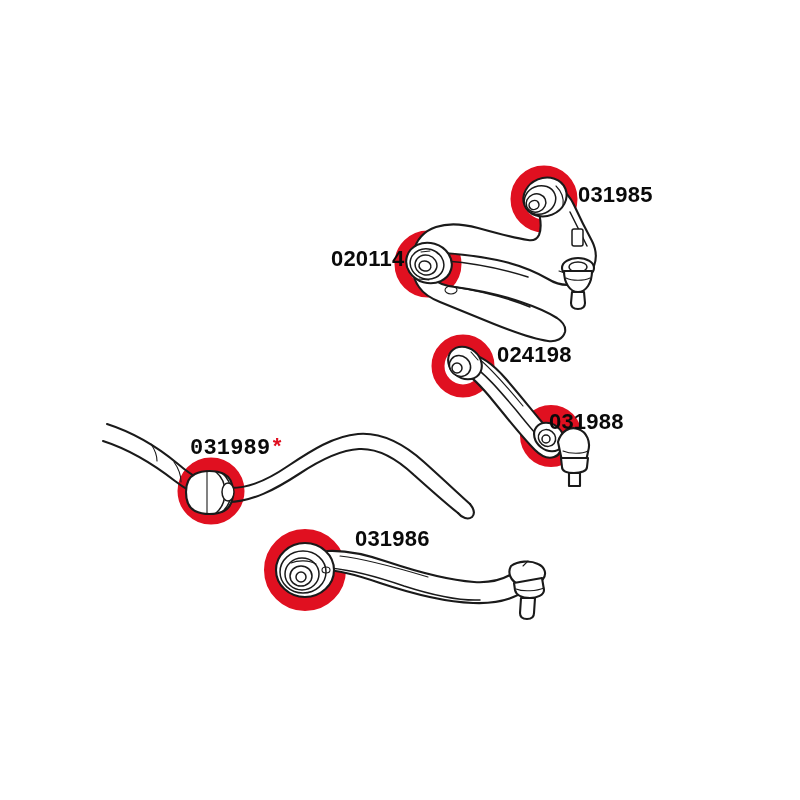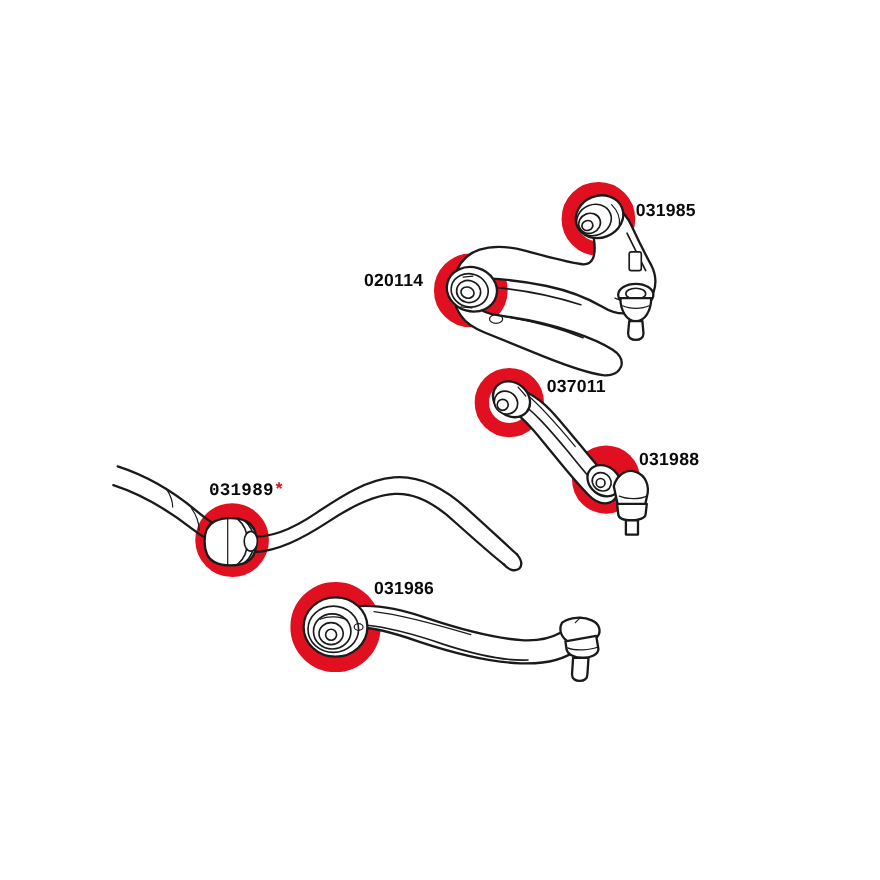--- a/index.html
+++ b/index.html
@@ -20,37 +20,37 @@
     position: absolute;
     left: 0;
     top: 0;
     width: 800px;
     height: 800px;
   }
   .part-label {
     position: absolute;
     font-family: "Liberation Sans", sans-serif;
     font-weight: bold;
-    font-size: 16px;
+    font-size: 22px;
     letter-spacing: 0.2px;
     color: #0a0a0a;
     white-space: nowrap;
     line-height: 1;
   }
   .asterisk {
     color: #e01020;
     font-weight: bold;
   }
   
   #label-031985 { left: 578px; top: 184px; }
   #label-031984 { left: 331px; top: 248px; }
   #label-031987 { left: 497px; top: 344px; }
-  #label-031988 { left: 581px; top: 411px; }
+  #label-031988 { left: 549px; top: 411px; }
   #label-031989 { left: 190px; top: 438px; font-family: Liberation Mono, monospace; }
-  #label-031986 { left: 340px; top: 528px; }
+  #label-031986 { left: 355px; top: 528px; }
 </style>
 </head>
 <body>
 
 <div id="stage">
 
   <svg id="diagram-svg" viewBox="0 0 800 800" xmlns="http://www.w3.org/2000/svg">
 
     <defs>
       <style>
@@ -268,21 +268,21 @@
 
   <div class="part-label" id="label-031985">
     <span>031985</span>
   </div>
 
   <div class="part-label" id="label-031984">
     <span>020114</span>
   </div>
 
   <div class="part-label" id="label-031987">
-    <span>037011</span>
+    <span>024198</span>
   </div>
 
   <div class="part-label" id="label-031988">
     <span>031988</span>
   </div>
 
   <div class="part-label" id="label-031989">
     <span>031989</span><span class="asterisk">*</span>
   </div>
 

